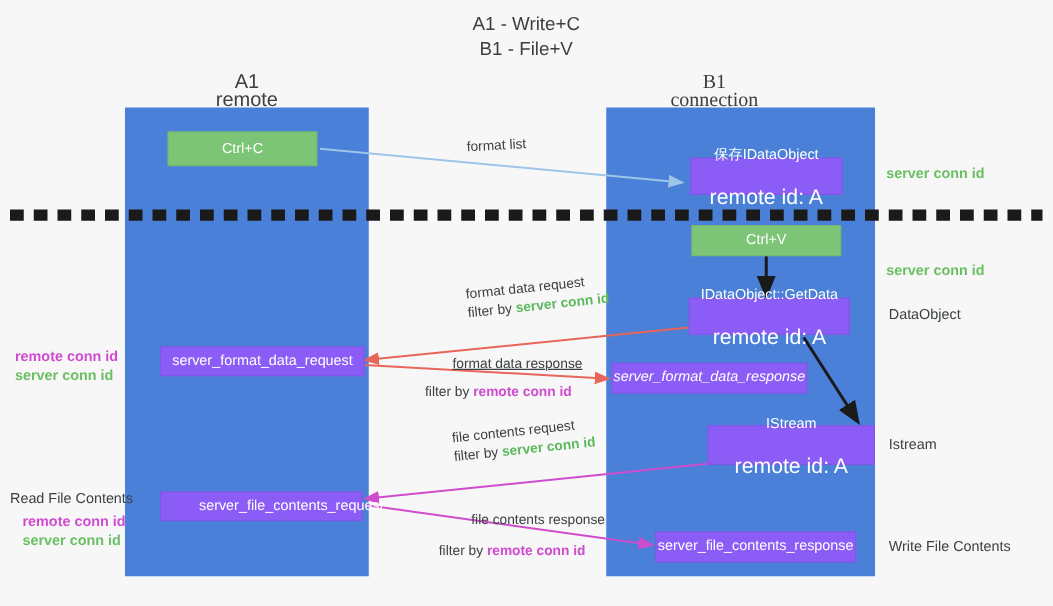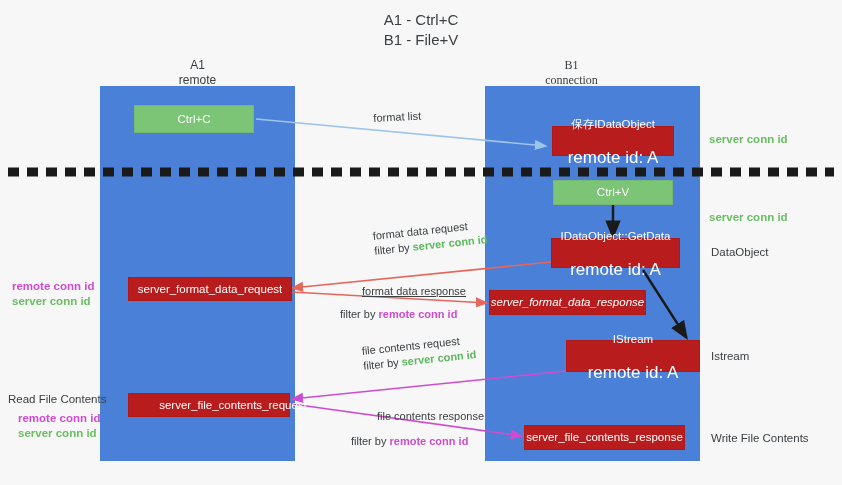--- a/index.html
+++ b/index.html
@@ -10,56 +10,56 @@
     color:#3c4043;
   }
   .stage{position:absolute;inset:0;}
   
   .title{
     position:absolute;left:0;right:0;top:10px;
     text-align:center;font-size:15px;line-height:20px;color:#3c4043;
   }
   
   .lane-head{
-    position:absolute;text-align:center;font-size:12px;line-height:15px;color:#3c4043;
+    position:absolute;text-align:center;font-size:16px;line-height:15px;color:#3c4043;
   }
   
   .lane{
     position:absolute;background:#4a80d8;top:86px;height:375px;
   }
   #lane-a{left:100px;width:195px;}
   #lane-b{left:485px;width:215px;}
   
   .box{
     position:absolute;box-sizing:border-box;
     display:flex;flex-direction:column;align-items:center;justify-content:center;
     color:#ffffff;font-size:11.5px;line-height:13px;text-align:center;
     border:1px solid rgba(0,0,0,.06);
   }
   .box .l2{font-size:17px;}
   .green{background:#7cc576;}
-  .orange{background:#b91c1c;gap:20px;}
+  .orange{background:#8b5cf6;gap:20px;}
   
   .side{position:absolute;font-size:11.5px;line-height:15px;}
   .green-t{color:#6abf62;font-weight:bold;}
   .magenta-t{color:#d14bd1;font-weight:bold;}
   .plain-t{color:#3c4043;}
   
   .ann{position:absolute;font-size:11px;line-height:15px;color:#3c4043;white-space:nowrap;}
   .ann .hl-green{color:#5cb85c;font-weight:bold;}
   .ann .hl-mag{color:#cf4ccf;font-weight:bold;}
   svg.overlay{position:absolute;inset:0;width:842px;height:485px;pointer-events:none;}
 </style>
 </head>
 <body>
 
 <div class="stage">
 
   <div class="title">
-    <div>A1 - Ctrl+C</div>
+    <div>A1 - Write+C</div>
     <div>B1 - File+V</div>
   </div>
 
   <div class="lane-head" style="left:100px;width:195px;top:58px;">
     <div>A1</div>
     <div>remote</div>
   </div>
   <div class="lane-head" style="left:464px;width:215px;top:58px;font-family:Liberation Serif, serif;">
     <div>B1</div>
     <div>connection</div>

